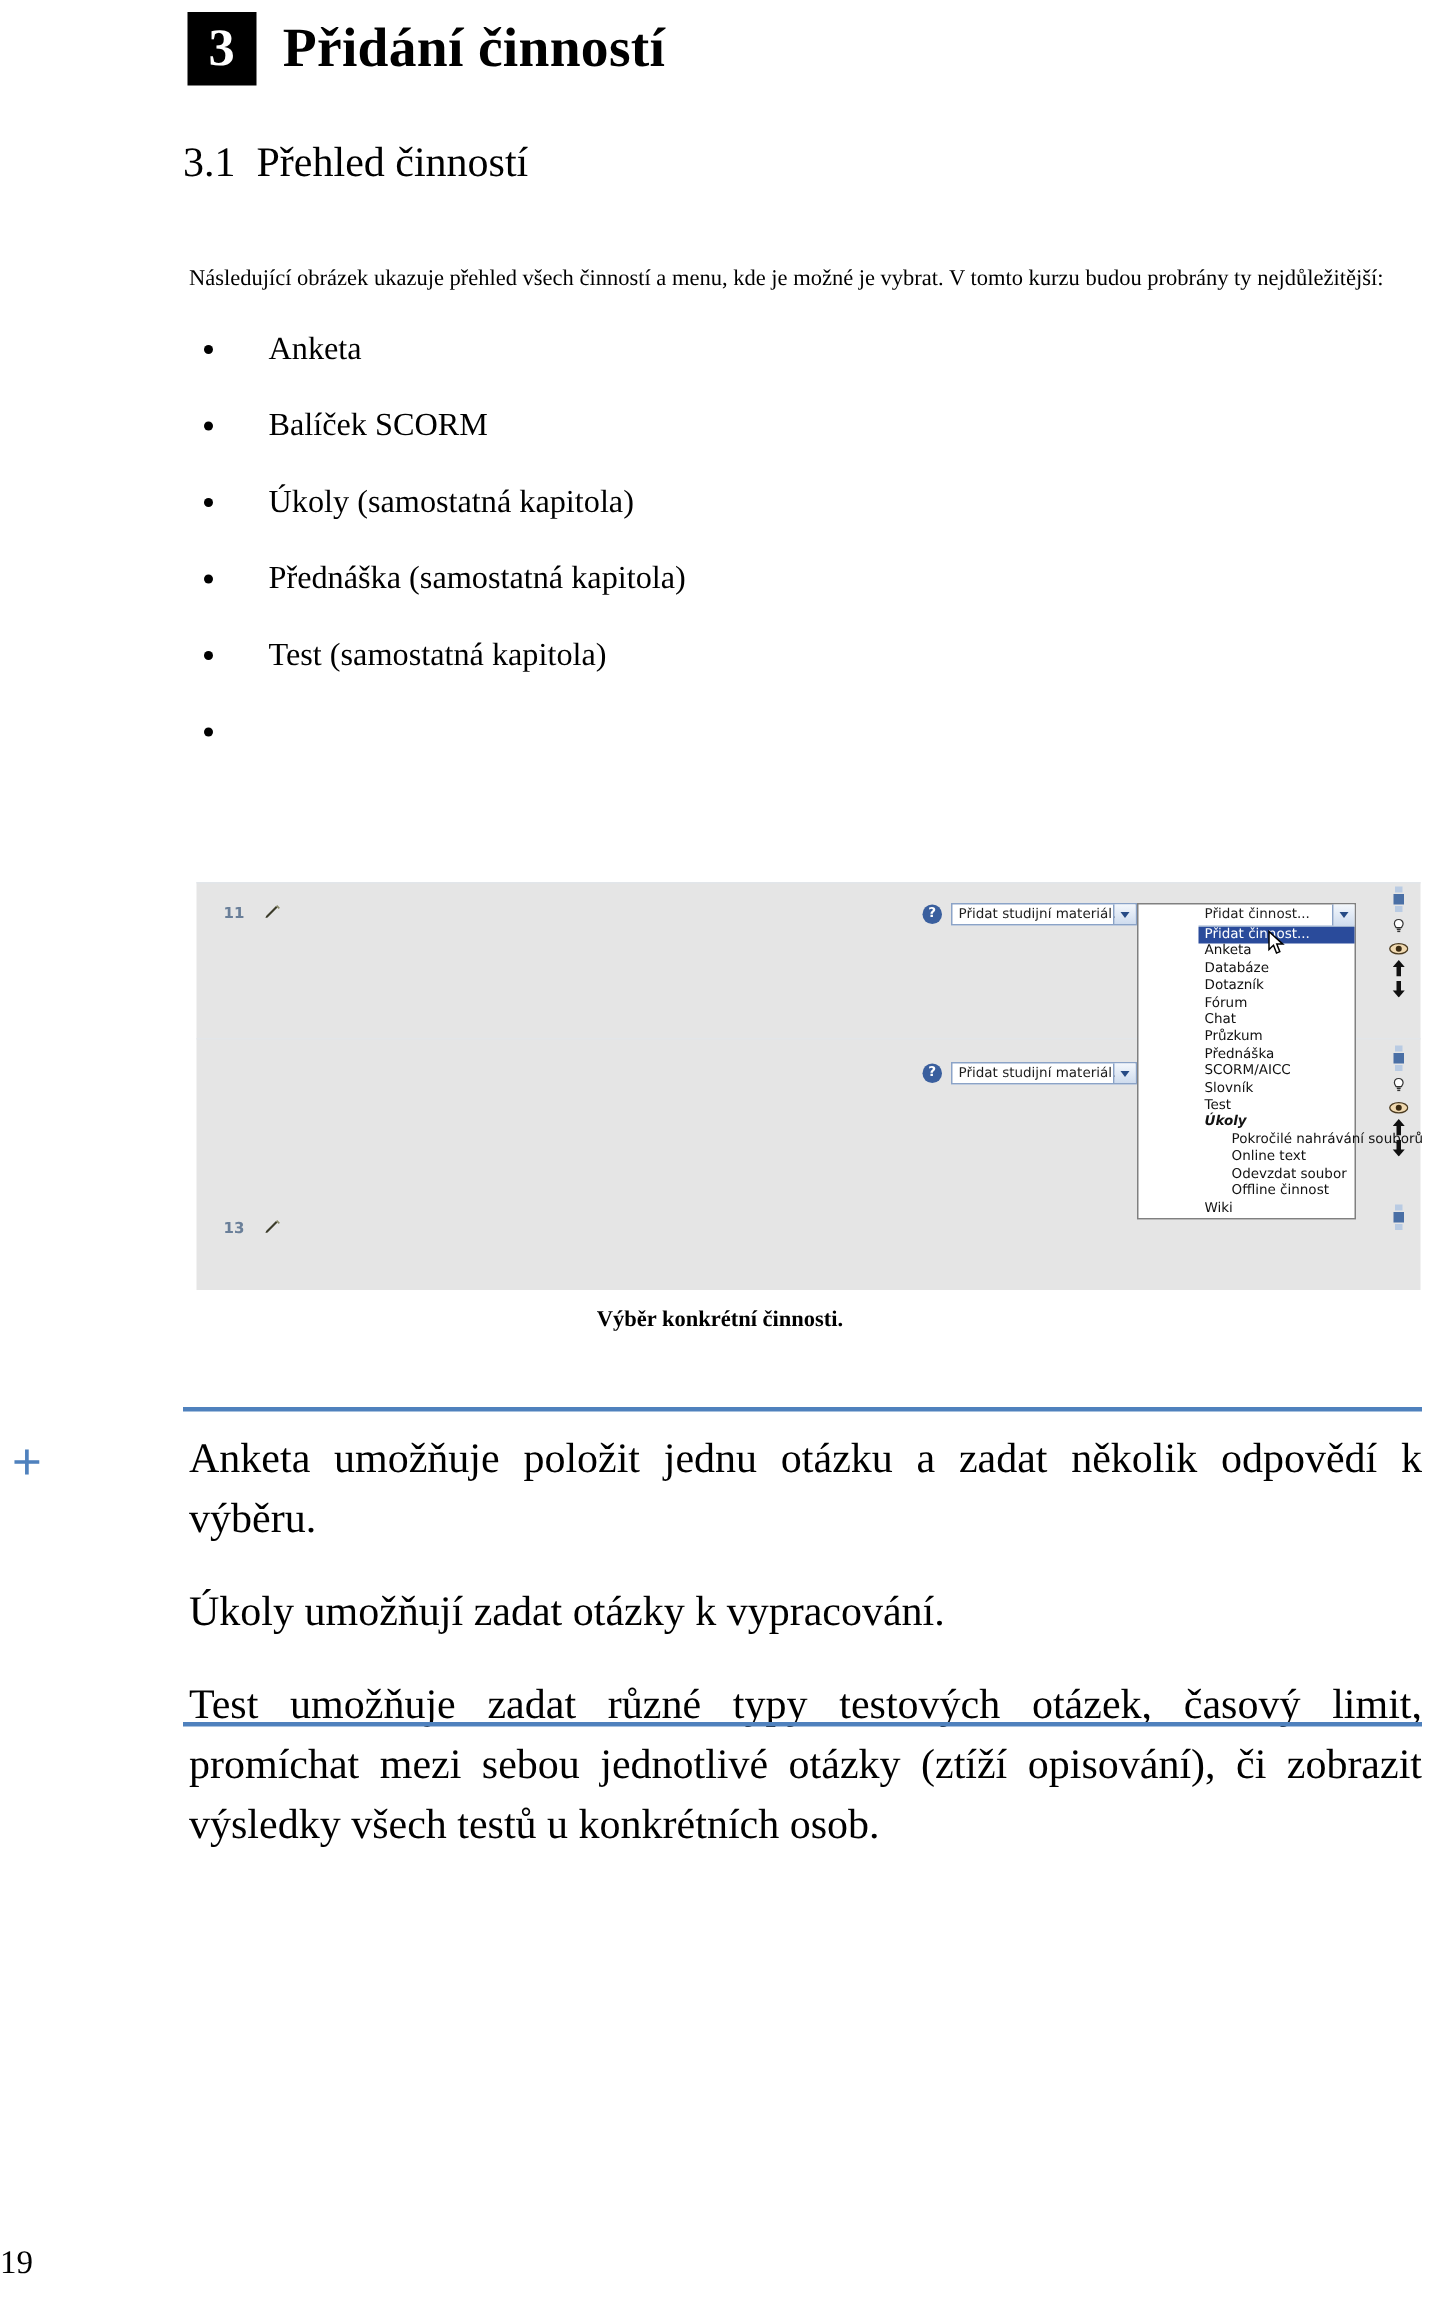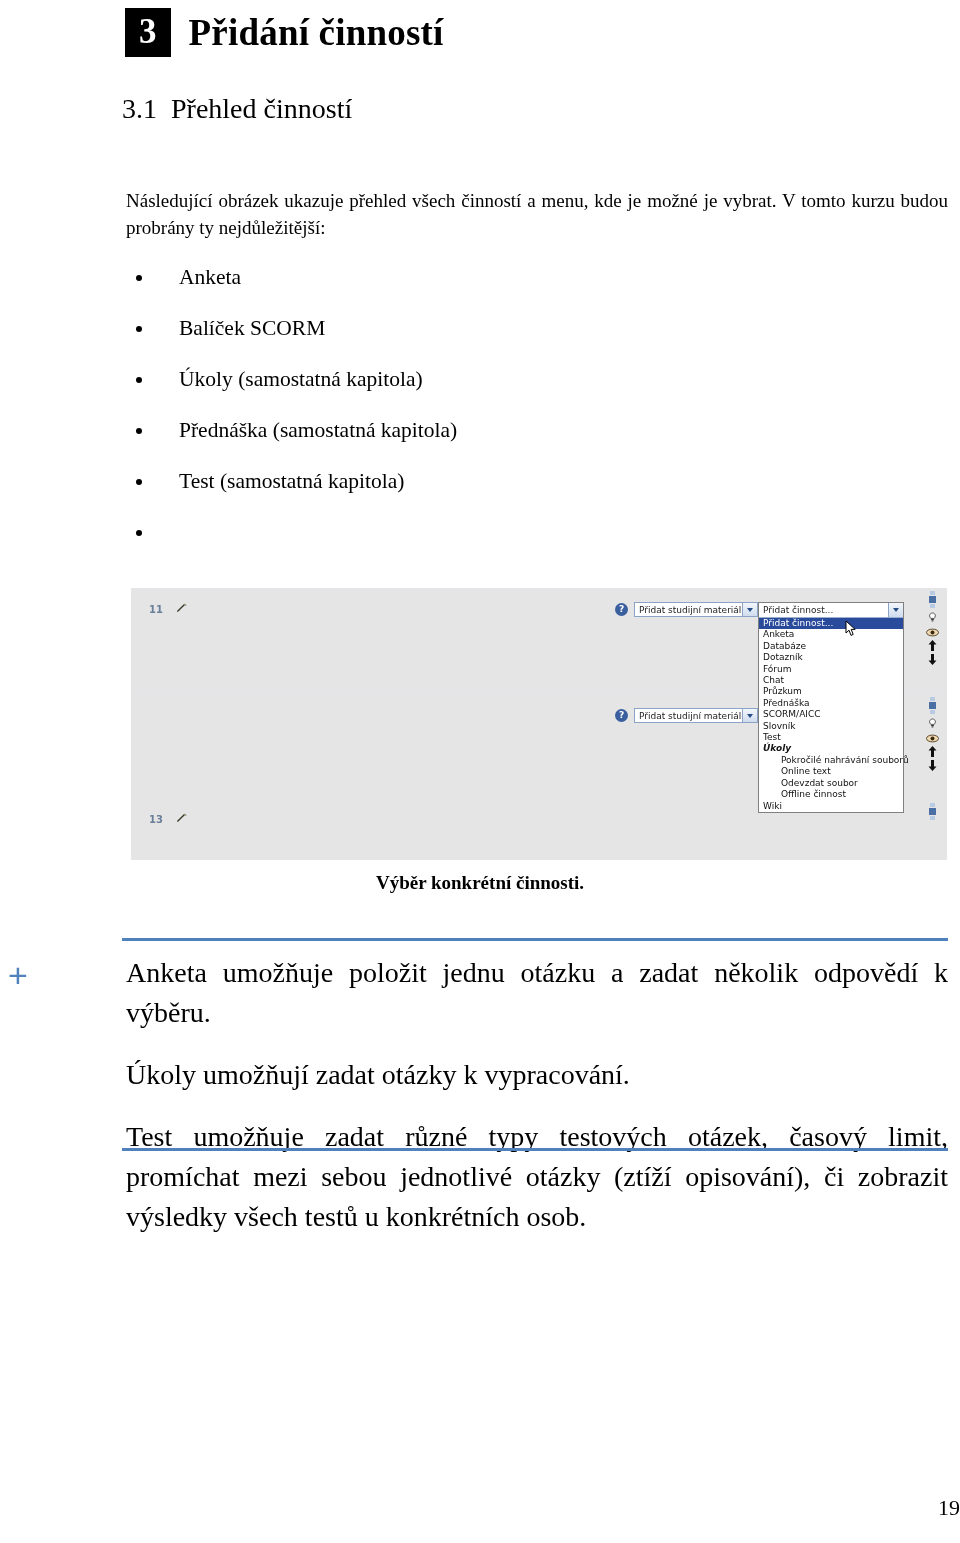--- a/index.html
+++ b/index.html
@@ -51,22 +51,22 @@
   }
 
   
   .content {
     position: absolute;
     left: 126px;
     top: 176px;
     width: 822px;
   }
   p.body {
-    margin: 12px 0 6px 0;
-    font-size: 19px;
+    margin: 0 0 6px 0;
+    font-size: 15px;
     line-height: 1.42;
     text-align: justify;
     text-justify: inter-word;
   }
 
   
   ul.bullets {
     list-style: none;
     margin: 22px 0 0 0;
     padding: 0;
@@ -203,20 +203,21 @@
   
   .ss-dropdown {
     position: absolute;
     left: 627px;
     top: 14px;
     width: 146px;
     border: 1px solid #808080;
     background: #ffffff;
     z-index: 20;
     box-sizing: border-box;
+    padding-left: 40px;
   }
   .ss-dd-closed {
     position: relative;
     height: 15px;
     border-bottom: 1px solid #9bb0cf;
     display: flex;
     align-items: center;
     box-sizing: border-box;
   }
   .ss-dd-closed .lbl {
@@ -288,21 +289,21 @@
     height: 11px;
   }
 
   
   .caption {
     position: absolute;
     left: 0;
     top: 872px;
     width: 960px;
     text-align: center;
-    font-size: 19px;
+    font-size: 15px;
     font-weight: bold;
   }
 
   
   .rule-blue {
     position: absolute;
     left: 122px;
     width: 826px;
     height: 3px;
     background: #4f81bd;
@@ -333,21 +334,21 @@
     text-justify: inter-word;
   }
   .tip-block p.last { margin-bottom: 0; }
 
   
   .page-number {
     position: absolute;
     left: 0;
     top: 1495px;
     width: 960px;
-    text-align: right;
+    text-align: left;
     font-size: 22px;
   }
 </style>
 </head>
 <body>
 
 <div class="chapter-heading">
   <span class="chapter-number-box">3</span>
   <span class="chapter-title">Přidání činností</span>
 </div>

